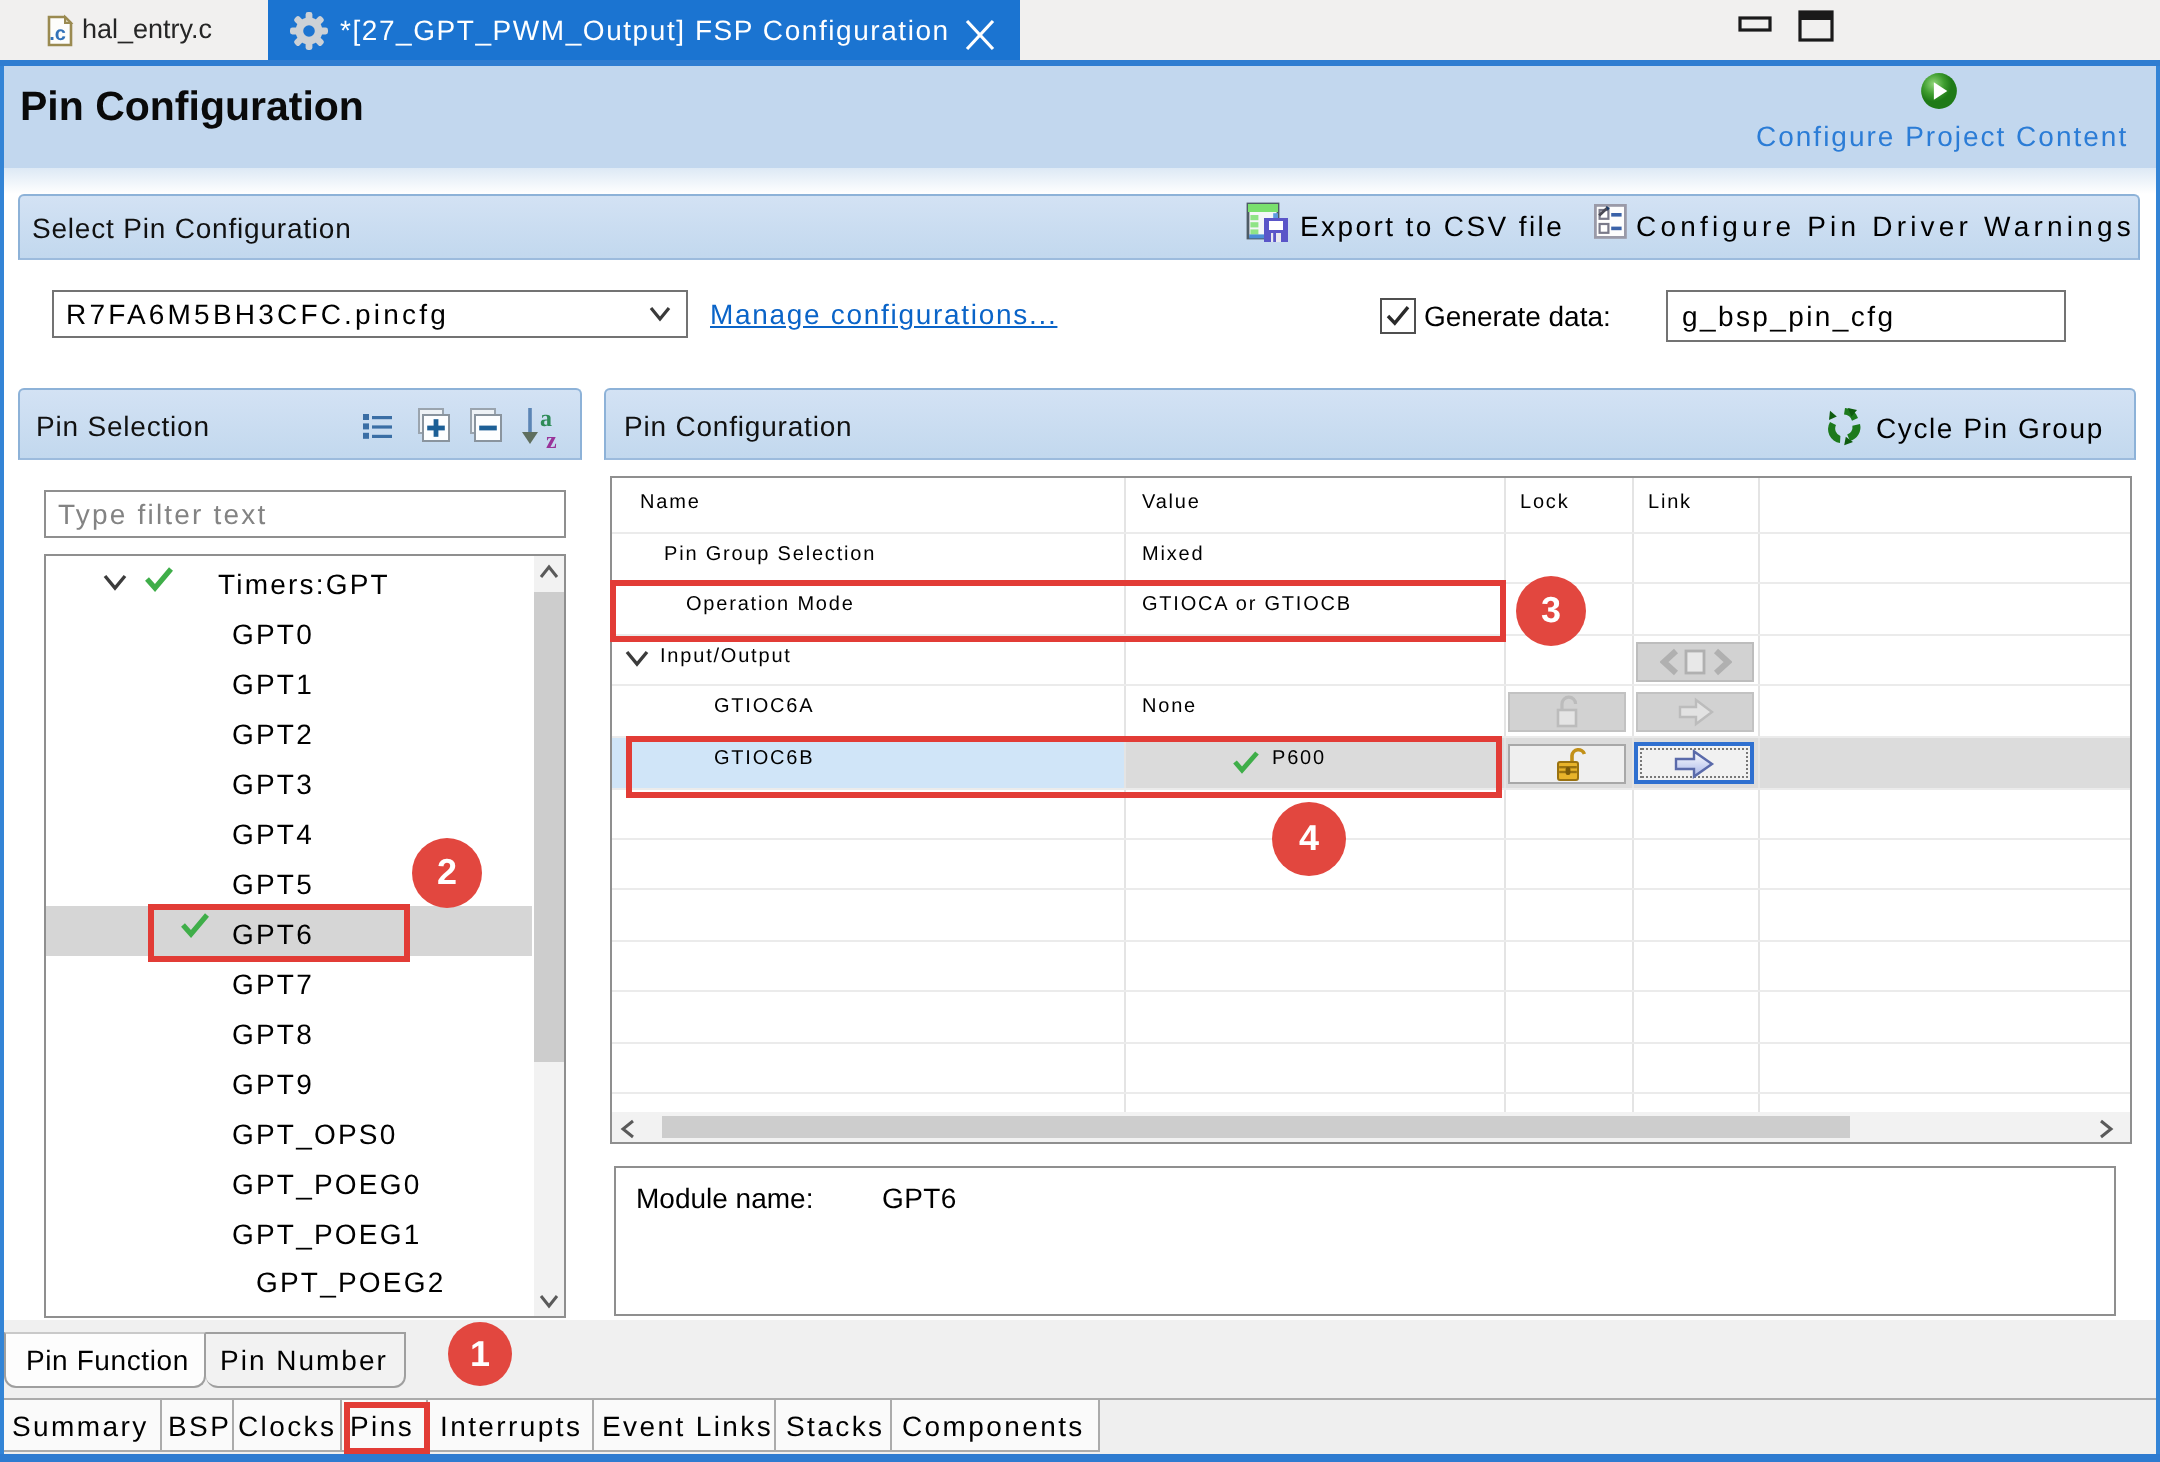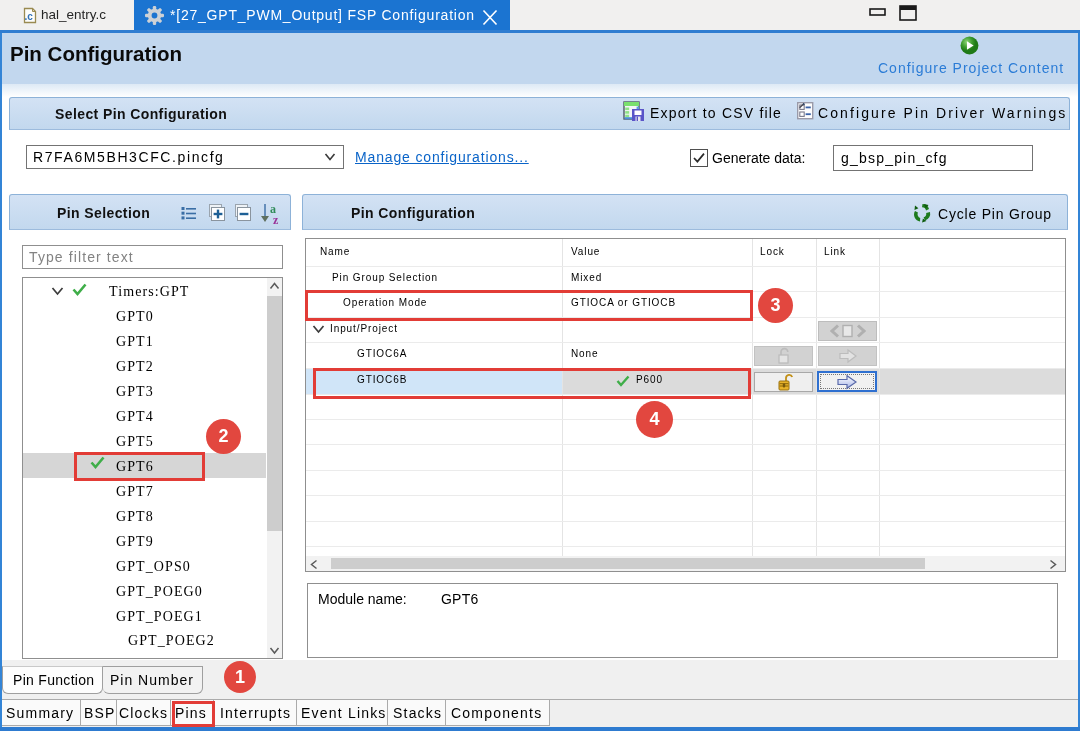--- a/index.html
+++ b/index.html
@@ -1,26 +1,26 @@
 <!DOCTYPE html>
 <html><head>
 <meta charset="utf-8">
 <style>
   * { margin:0; padding:0; box-sizing:border-box; }
   html,body { width:1080px; height:731px; overflow:hidden; }
   body { font-family:"Liberation Sans", sans-serif; font-size:14px; color:#000; background:#fff; }
   #root { position:relative; width:1080px; height:731px; background:#fff; }
   .abs { position:absolute; }
-  .band-title { font-weight:bold; font-size:14px; color:#111; letter-spacing:0.4px;margin-left:39px; }
+  .band-title { font-weight:normal; font-size:14px; color:#111; letter-spacing:0.4px; }
   .secband { background:linear-gradient(#d3e2f4,#c2d8ee); border:1px solid #8db2d8; border-bottom:1px solid #9cbbdd; border-radius:3px 3px 0 0; }
   .redbox { position:absolute; border:3px solid #e23c36; }
   .badge { position:absolute; background:#e2473f; border-radius:50%; color:#fff; font-weight:bold; font-size:18px; text-align:center; }
   .gridv { position:absolute; width:1px; background:#e4e4e4; }
   .gridh { position:absolute; height:1px; background:#ebebeb; }
-  .treetxt { position:absolute; font-size:14px; letter-spacing:1.1px; white-space:nowrap;font-family:Liberation Serif, serif; }
+  .treetxt { position:absolute; font-size:14px; letter-spacing:1.1px; white-space:nowrap; }
   .celltxt { position:absolute; font-size:10px; letter-spacing:0.9px; white-space:nowrap; }
 </style>
 </head>
 <body>
 <div id="root">
 
   <div class="abs" style="left:0;top:0;width:1080px;height:30px;background:#f1f0ef;"></div>
   <div class="abs" style="left:0;top:0;width:133px;height:30px;background:#f1f0ef;"></div>
 
   <svg class="abs" style="left:22px;top:7px;" width="16" height="17" viewBox="0 0 16 17">
@@ -251,21 +251,21 @@
 
   <div class="celltxt" style="left:332px;top:272px;">Pin Group Selection</div>
   <div class="celltxt" style="left:571px;top:272px;">Mixed</div>
 
   <div class="celltxt" style="left:332px;top:297px;margin-left:11px;">Operation Mode</div>
   <div class="celltxt" style="left:571px;top:297px;">GTIOCA or GTIOCB</div>
 
   <svg class="abs" style="left:312px;top:324px;" width="13" height="10" viewBox="0 0 13 10">
     <path d="M1.5 2 L6.5 8 L11.5 2" fill="none" stroke="#3c3c3c" stroke-width="1.7"></path>
   </svg>
-  <div class="celltxt" style="left:330px;top:323px;">Input/Project</div>
+  <div class="celltxt" style="left:330px;top:323px;">Input/Output</div>
 
   <div class="celltxt" style="left:357px;top:348px;">GTIOC6A</div>
   <div class="celltxt" style="left:571px;top:348px;">None</div>
 
   <div class="celltxt" style="left:357px;top:374px;text-align:right;">GTIOC6B</div>
   <svg class="abs" style="left:616px;top:375px;" width="14" height="12" viewBox="0 0 14 12">
     <path d="M1.5 6 L5 10 L12.5 1.5" fill="none" stroke="#3fae49" stroke-width="2.4"></path>
   </svg>
   <div class="celltxt" style="left:636px;top:374px;">P600</div>
 

